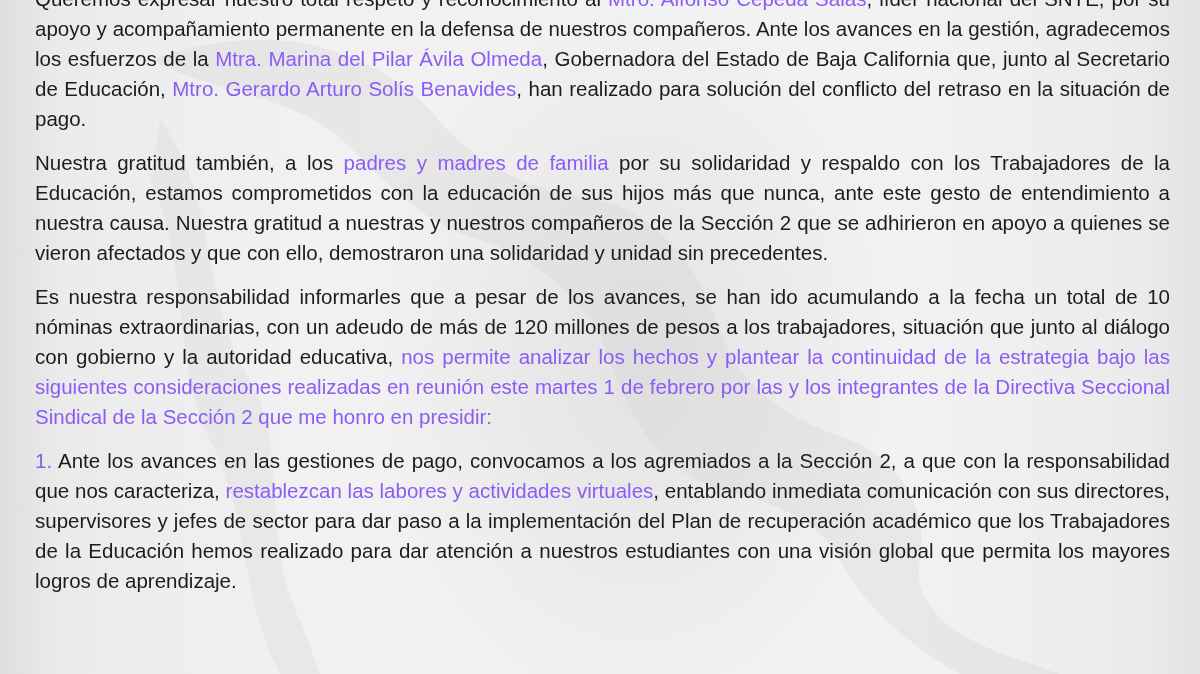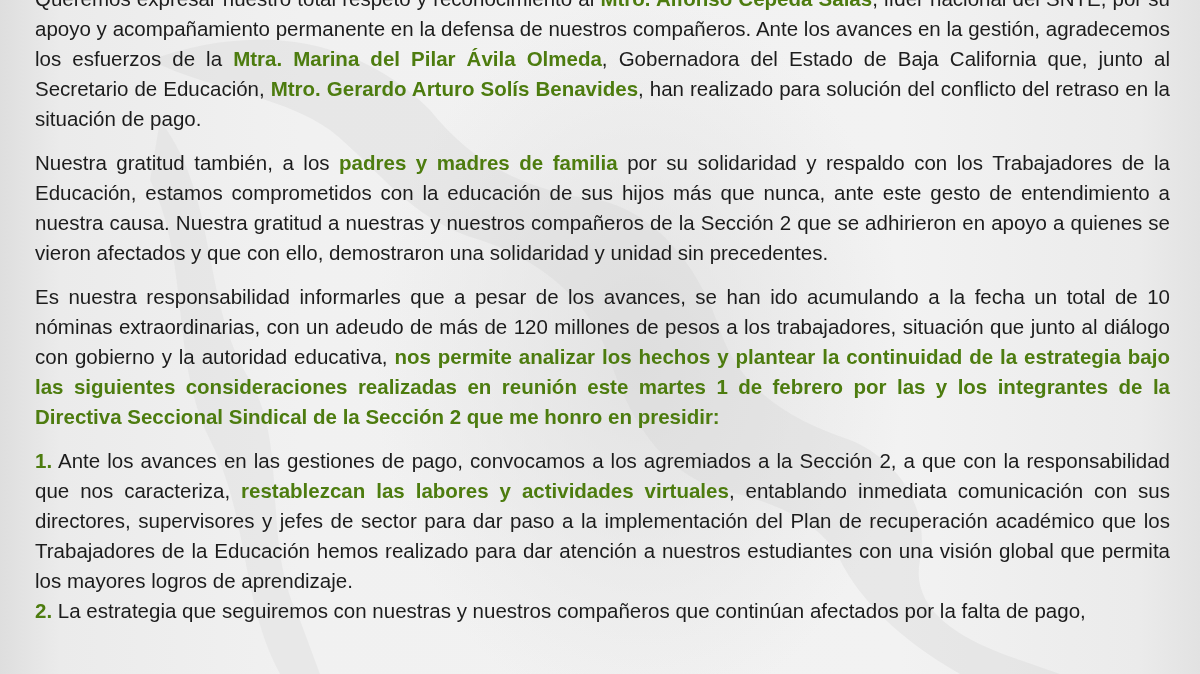--- a/index.html
+++ b/index.html
@@ -36,33 +36,32 @@
       z-index: 2;
       font-size: 20.5px;
       line-height: 30px;
     }
     .para {
       margin: 0 0 14px 0;
       text-align: justify;
       text-align-last: left;
     }
     b {
-      font-weight: bold;
-      color: #4d7c0f;
+      font-weight: normal;
+      color: #8b5cf6;
     }
   </style>
 </head>
 <body>
 
 <div class="bg"></div>
 
 <svg class="watermark" width="1200" height="674" viewBox="0 0 1200 674" style="left:0;top:0;">
   <path d="M150 60 C 260 20, 360 40, 430 110 C 470 160, 520 190, 600 200 C 660 215, 700 270, 720 330 C 740 390, 790 420, 850 440 C 900 460, 930 510, 920 560 C 910 610, 960 640, 1020 660 L 1060 674 L 960 674 C 900 640, 860 600, 840 560 C 820 520, 770 500, 720 490 C 660 470, 630 420, 610 360 C 590 300, 540 260, 480 240 C 410 220, 380 170, 330 130 C 280 95, 210 90, 150 60 Z" fill="#d6d6d6"></path>
   <path d="M160 120 C 220 200, 200 300, 250 380 C 290 450, 260 540, 300 620 L 320 674 L 280 674 C 240 600, 250 520, 210 440 C 170 360, 190 260, 150 180 Z" fill="#dadada"></path>
 </svg>
 
 <div class="page">
   <p class="para"><span>Queremos expresar nuestro total respeto y reconocimiento al </span><b>Mtro. Alfonso Cepeda Salas</b><span>, líder nacional del SNTE, por su apoyo y acompañamiento permanente en la defensa de nuestros compañeros. Ante los avances en la gestión, agradecemos los esfuerzos de la </span><b>Mtra. Marina del Pilar Ávila Olmeda</b><span>, Gobernadora del Estado de Baja California que, junto al Secretario de Educación, </span><b>Mtro. Gerardo Arturo Solís Benavides</b><span>, han realizado para solución del conflicto del retraso en la situación de pago.</span></p>
   <p class="para"><span>Nuestra gratitud también, a los </span><b>padres y madres de familia</b><span> por su solidaridad y respaldo con los Trabajadores de la Educación, estamos comprometidos con la educación de sus hijos más que nunca, ante este gesto de entendimiento a nuestra causa. Nuestra gratitud a nuestras y nuestros compañeros de la Sección 2 que se adhirieron en apoyo a quienes se vieron afectados y que con ello, demostraron una solidaridad y unidad sin precedentes.</span></p>
   <p class="para"><span>Es nuestra responsabilidad informarles que a pesar de los avances, se han ido acumulando a la fecha un total de 10 nóminas extraordinarias, con un adeudo de más de 120 millones de pesos a los trabajadores, situación que junto al diálogo con gobierno y la autoridad educativa, </span><b>nos permite analizar los hechos y plantear la continuidad de la estrategia bajo las siguientes consideraciones realizadas en reunión este martes 1 de febrero por las y los integrantes de la Directiva Seccional Sindical de la Sección 2 que me honro en presidir:</b></p>
   <p class="para" style="margin-bottom:0"><b>1.</b><span> Ante los avances en las gestiones de pago, convocamos a los agremiados a la Sección 2, a que con la responsabilidad que nos caracteriza, </span><b>restablezcan las labores y actividades virtuales</b><span>, entablando inmediata comunicación con sus directores, supervisores y jefes de sector para dar paso a la implementación del Plan de recuperación académico que los Trabajadores de la Educación hemos realizado para dar atención a nuestros estudiantes con una visión global que permita los mayores logros de aprendizaje.</span></p>
-  <p class="para"><b>2.</b><span> La estrategia que seguiremos con nuestras y nuestros compañeros que continúan afectados por la falta de pago,</span></p>
 </div>
 
 </body></html>

